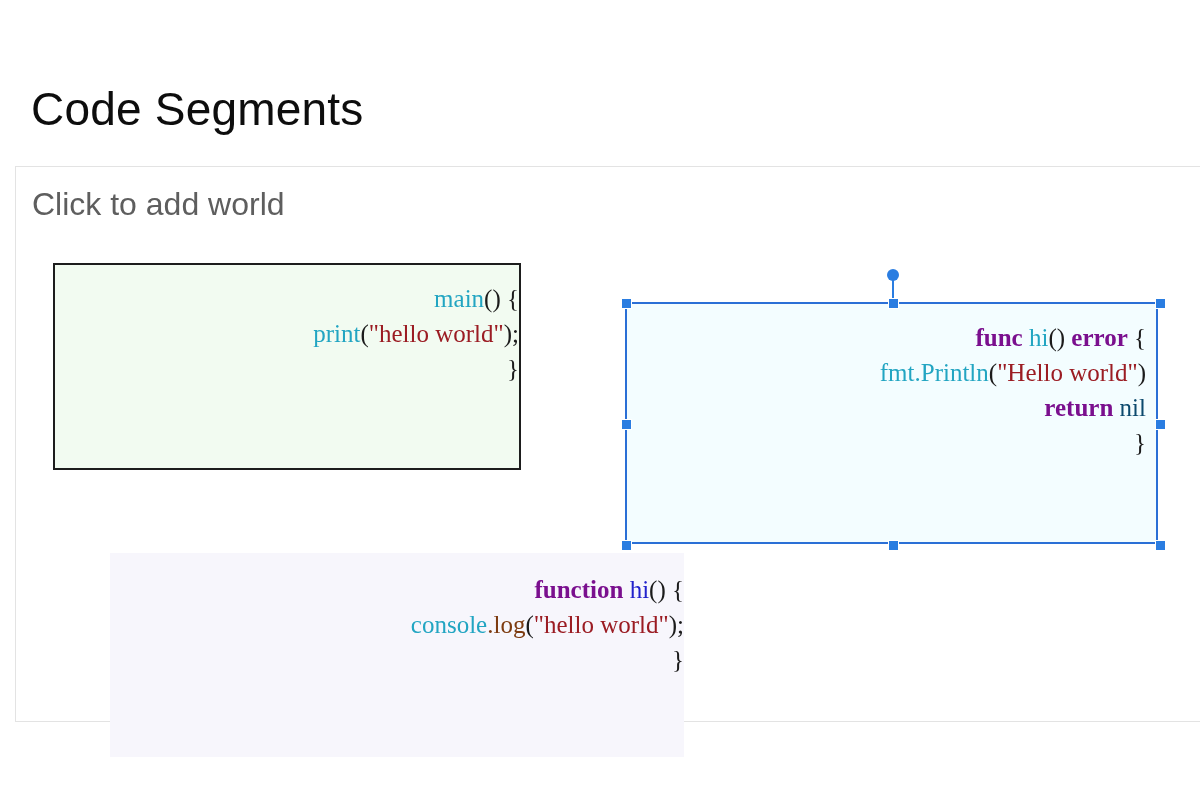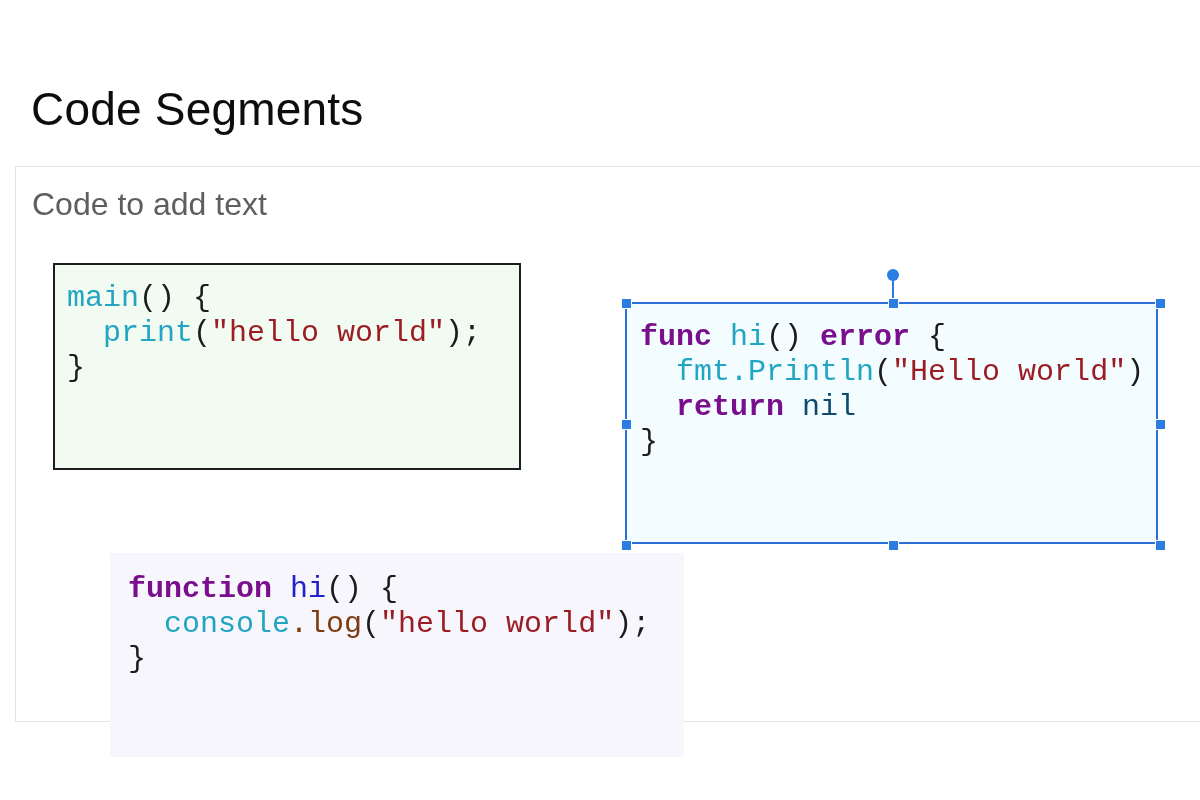--- a/index.html
+++ b/index.html
@@ -50,25 +50,26 @@
     line-height: 40px;
     color: #5e5e5e;
     font-weight: 400;
     white-space: nowrap;
   }
 
   
   .code-box {
     position: absolute;
     box-sizing: border-box;
-    font-family: Liberation Mono, monospace;
-    font-size: 30px;
+    font-family: Liberation Serif, serif;
+    font-size: 25px;
     line-height: 35px;
     white-space: pre;
     overflow: hidden;
+    text-align: right;
   }
   .code-line { display: block; }
 
   
   .code-box-python {
     left: 53px;
     top: 263px;
     width: 468px;
     height: 207px;
     background: #f2fbf1;
@@ -76,21 +77,21 @@
     padding: 16px 0 0 12px;
   }
 
   
   .code-box-go {
     left: 625px;
     top: 302px;
     width: 533px;
     height: 242px;
     background: #f3fdff;
-    padding: 18px 0 0 15px;
+    padding: 18px 12px 0 15px;
   }
 
   
   .code-box-js {
     left: 110px;
     top: 553px;
     width: 574px;
     height: 204px;
     background: #f7f6fc;
     padding: 19px 0 0 18px;
@@ -151,21 +152,21 @@
     background: #2a7de1;
   }
 </style>
 </head>
 <body>
 
 <div class="slide-title">Code Segments</div>
 
 <div class="content-placeholder"></div>
 
-<div class="placeholder-prompt">Code to add text</div>
+<div class="placeholder-prompt">Click to add world</div>
 
 <div class="code-box code-box-python"><span class="code-line"><span class="tok-cyan">main</span><span class="tok-plain">() {</span></span><span class="code-line"><span class="tok-plain">  </span><span class="tok-cyan">print</span><span class="tok-plain">(</span><span class="tok-string">"hello world"</span><span class="tok-plain">);</span></span><span class="code-line"><span class="tok-plain">}</span></span></div>
 
 <div class="code-box code-box-js"><span class="code-line"><span class="tok-kw">function </span><span class="tok-blue">hi</span><span class="tok-plain">() {</span></span><span class="code-line"><span class="tok-plain">  </span><span class="tok-cyan">console</span><span class="tok-brown">.</span><span class="tok-brown">log</span><span class="tok-plain">(</span><span class="tok-string">"hello world"</span><span class="tok-plain">);</span></span><span class="code-line"><span class="tok-plain">}</span></span></div>
 
 <div class="code-box code-box-go"><span class="code-line"><span class="tok-kw">func </span><span class="tok-cyan">hi</span><span class="tok-plain">() </span><span class="tok-kw">error</span><span class="tok-plain"> {</span></span><span class="code-line"><span class="tok-plain">  </span><span class="tok-cyan">fmt</span><span class="tok-cyan">.</span><span class="tok-cyan">Println</span><span class="tok-plain">(</span><span class="tok-string">"Hello world"</span><span class="tok-plain">)</span></span><span class="code-line"><span class="tok-plain">  </span><span class="tok-kw">return</span><span class="tok-plain"> </span><span class="tok-indigo">nil</span></span><span class="code-line"><span class="tok-plain">}</span></span></div>
 
 <div class="selection">
   <div class="rotate-stem"></div>
   <div class="rotate-knob"></div>

